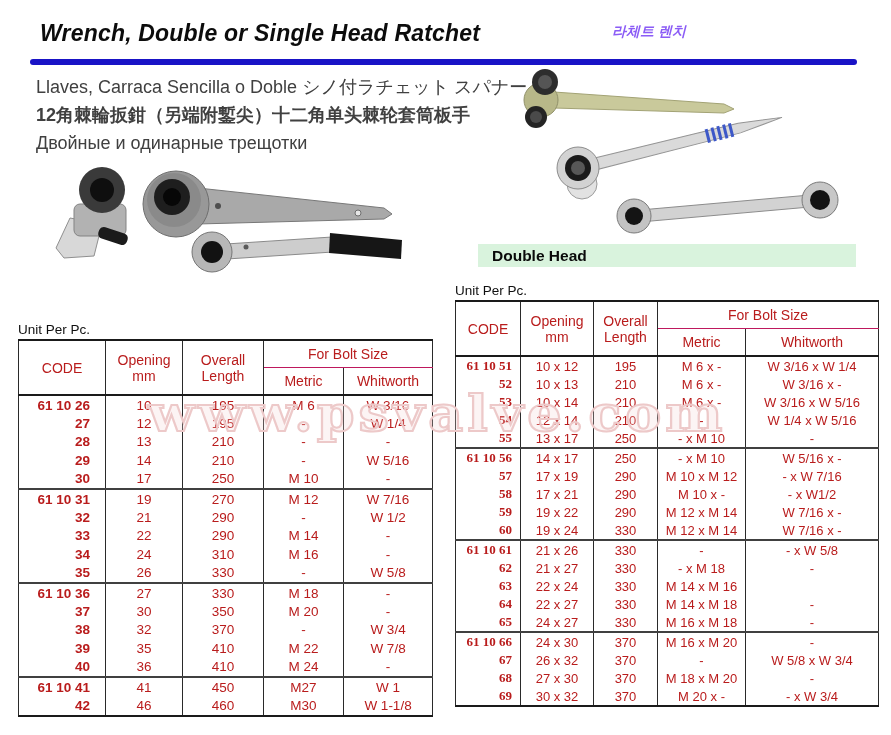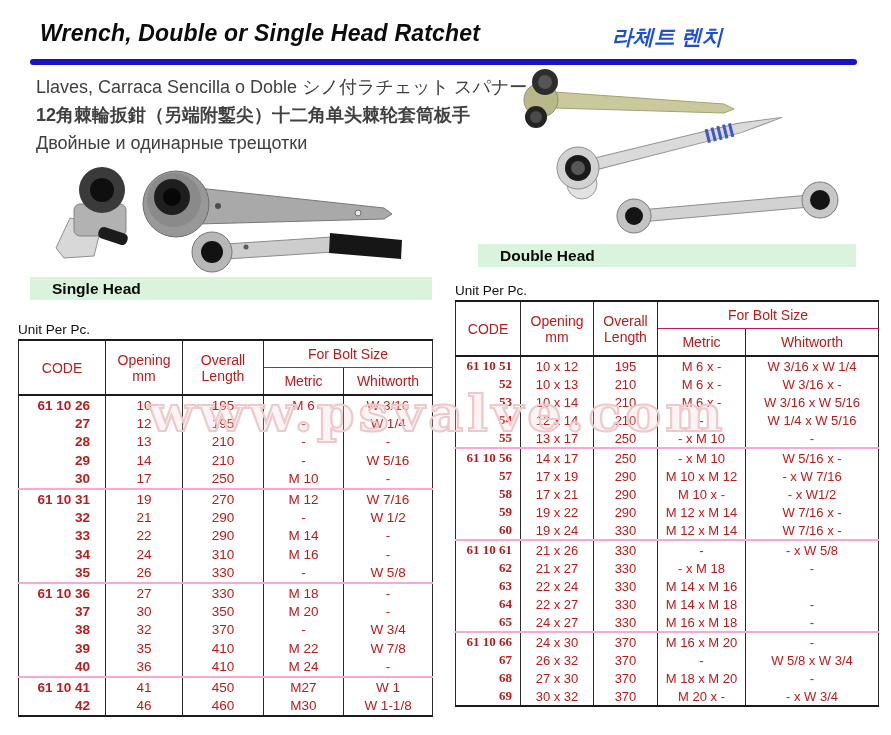--- a/index.html
+++ b/index.html
@@ -6,34 +6,34 @@
   .page {
     position:relative; width:891px; height:735px; background:#ffffff;
     font-family:"Liberation Sans", sans-serif; color:#111; overflow:hidden;
   }
   .title {
     position:absolute; left:40px; top:20px; margin:0;
     font-size:23px; font-style:italic; font-weight:700; color:#0c0c0c; letter-spacing:0.2px;
   }
   .title-ko {
     position:absolute; left:612px; top:23px;
-    font-size:21px; font-style:italic; font-weight:700; color:#1d4ed8;
+    font-size:14px; font-style:italic; font-weight:700; color:#8b5cf6;
   }
   .rule {
     position:absolute; left:30px; top:59px; width:827px; height:6px;
     background:#1913c6; border-radius:3px;
   }
   .desc { position:absolute; left:36px; top:73px; font-size:18px; line-height:28px; color:#404040; }
   .desc .line2 { font-weight:600; }
   .img-left  { position:absolute; left:40px;  top:156px; }
   .img-right { position:absolute; left:492px; top:68px; }
   .section-label {
     position:absolute; height:23px; background:#d9f3dd;
     font-weight:700; font-size:15.5px; line-height:23px;
-    padding-left:22px; box-sizing:border-box; color:#0a0a0a;
+    padding-left:14px; box-sizing:border-box; color:#0a0a0a;
   }
   .label-single { left:30px;  top:277px; width:402px; }
   .label-double { left:478px; top:244px; width:378px; }
 
   .tblwrap { position:absolute; }
   .tbl-single { left:18px;  top:322px; width:414px; }
   .tbl-double { left:455px; top:283px; width:423px; }
   .unit { text-align:left; font-size:13.5px; padding-right:2px; margin:0 0 2px 0; color:#101010; }
 
   table {
@@ -43,21 +43,21 @@
   .tbl-double table { font-size:13px; }
   th, td { border-left:1px solid #2a2a2a; border-right:1px solid #2a2a2a; padding:0 3px; overflow:hidden; white-space:nowrap; }
   thead th { font-weight:400; text-align:center; height:26px; font-size:14px; }
   thead tr:first-child th { border-top:2px solid #1a1a1a; }
   th.bolt { border-bottom:1px solid #be185d; }
   thead { border-bottom:2px solid #1a1a1a; }
   tbody td { height:18.4px; text-align:center; }
   .tbl-double tbody td { height:18px; }
   td.col-code { text-align:right; font-weight:700; padding-right:15px; }
   .tbl-double td.col-code { padding-right:8px;font-family:Liberation Serif, serif; }
-  tr.group-start td { border-top:2px solid #f9a8d4; }
+  tr.group-start td { border-top:2px solid #404040; }
 
   .watermark {
     position:absolute; left:148px; top:382px; z-index:6; pointer-events:none;
     font-family:"DejaVu Serif", serif; font-size:54px; font-weight:700; letter-spacing:4px;
     color:rgba(244,212,212,0.25);
     -webkit-text-stroke:2.2px #edc9c9;
     transform:scaleY(0.92);
   }
 </style>
 </head>
@@ -126,23 +126,20 @@
     </g>
     <g>
       <polygon points="148,142 318,127 318,139 148,154" fill="#d2d2d2" stroke="#8c8c8c"></polygon>
       <circle cx="142" cy="148" r="17" fill="#c3c3c3" stroke="#7a7a7a"></circle>
       <circle cx="142" cy="148" r="9" fill="#141414"></circle>
       <circle cx="328" cy="132" r="18" fill="#c7c7c7" stroke="#7a7a7a"></circle>
       <circle cx="328" cy="132" r="10" fill="#141414"></circle>
     </g>
   </svg>
 
-  <div class="section-label label-single">
-    <span>Single Head</span>
-  </div>
   <div class="section-label label-double">
     <span>Double Head</span>
   </div>
 
   <div class="tblwrap tbl-single">
     <p class="unit">Unit Per Pc.</p>
     <table>
       <colgroup>
         <col style="width:87px">
           <col style="width:77px">

